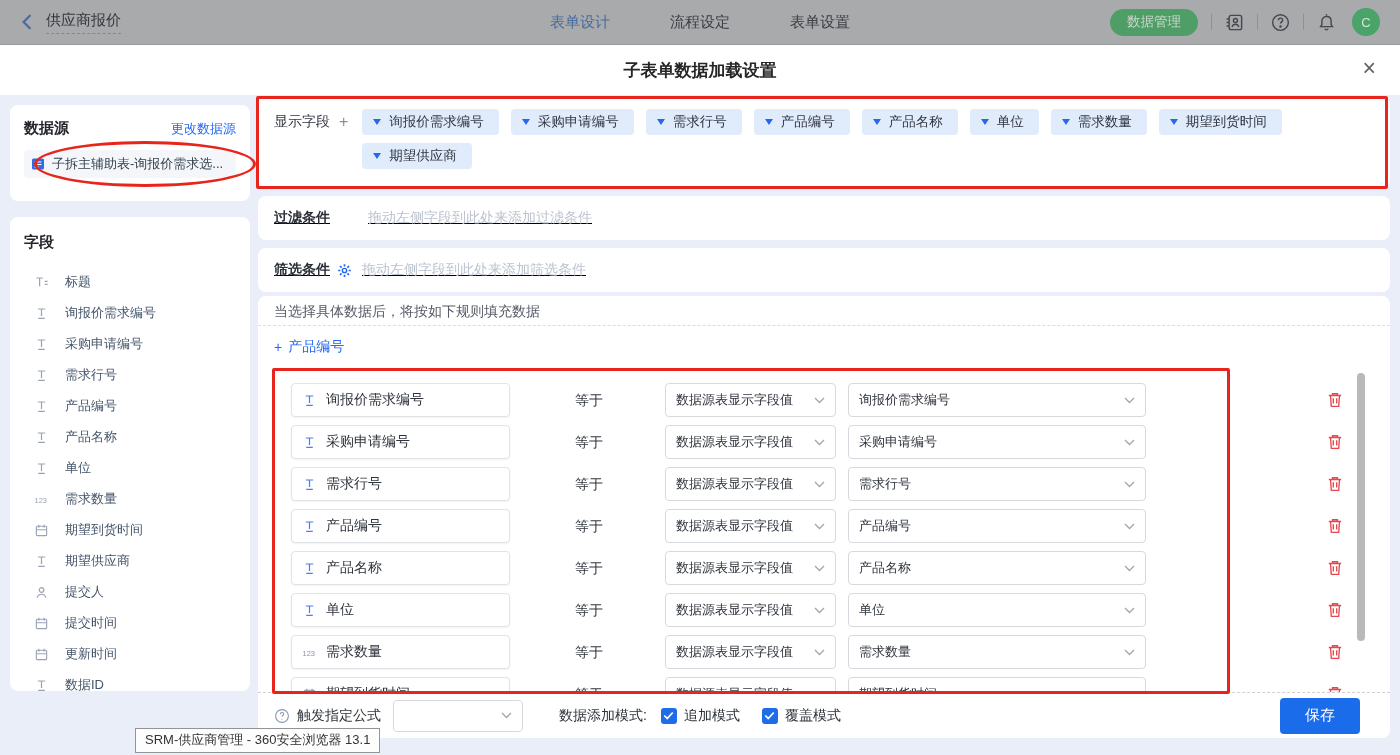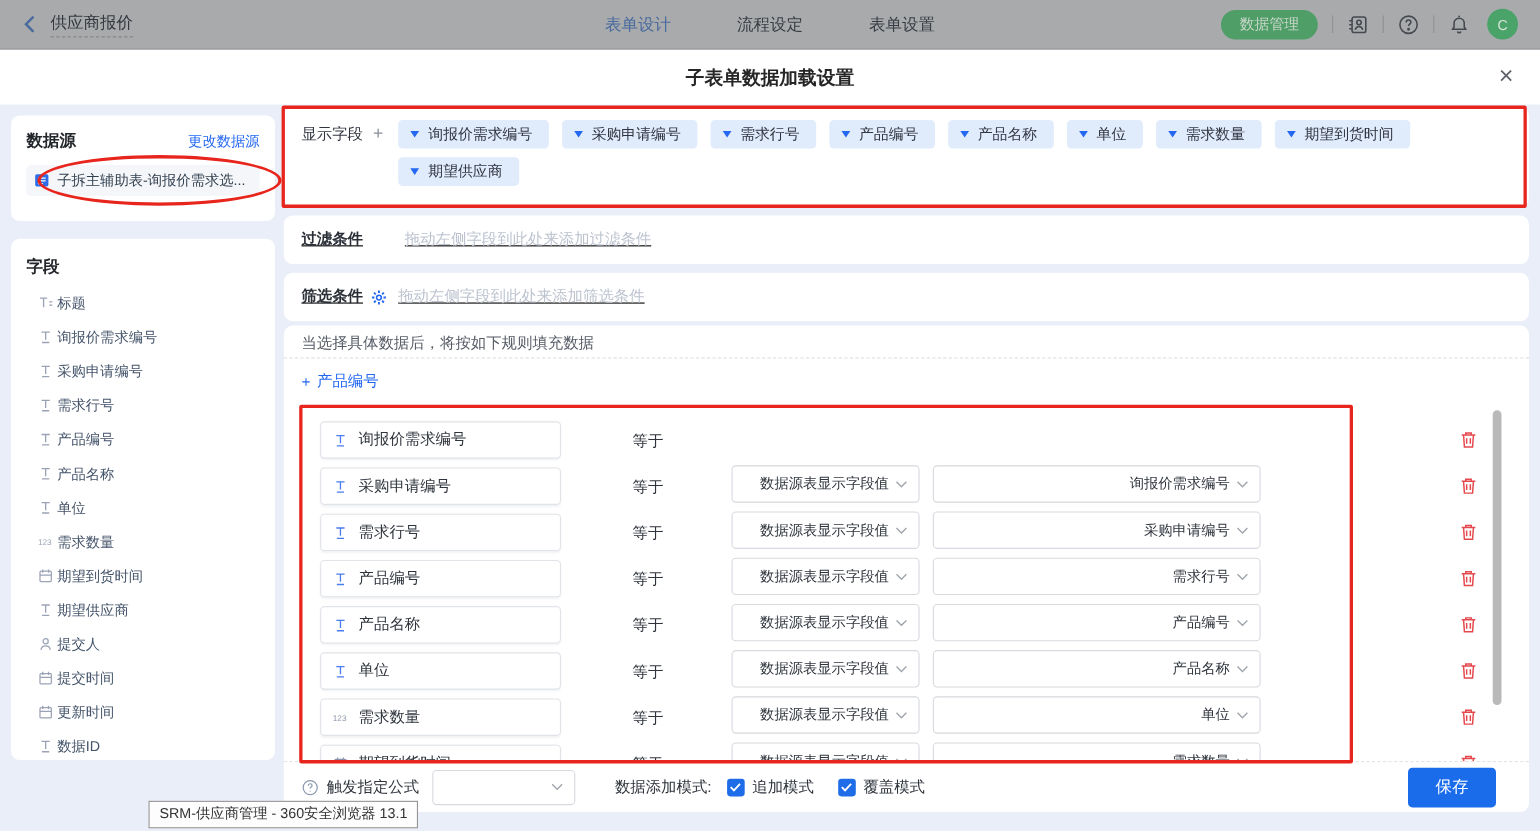--- a/index.html
+++ b/index.html
@@ -41,21 +41,21 @@
   .ds-top { display:flex; align-items:center; justify-content:space-between; }
   .link { color:#2468f2; font-size:13px; cursor:pointer; }
   .ds-item { margin-top:12px; display:flex; align-items:center; gap:6px; background:#f4f6fa;
              border-radius:4px; padding:5px 6px; }
   .ds-item .dic { display:inline-flex; width:16px; height:16px; color:#2e6ce8; flex:none; }
   .ds-item .ds-label { font-size:13px; color:#33414f; white-space:nowrap; overflow:hidden; }
 
   
   .fields-card { left:10px; top:217px; width:240px; height:474px; padding:16px 14px 0; }
   .field-list { list-style:none; margin-top:8px; }
-  .field-item { height:31px; display:flex; align-items:center; gap:2px; padding-left:10px; cursor:grab; }
+  .field-item { height:31px; display:flex; align-items:flex-end; gap:15px; padding-left:10px; cursor:grab; }
   .f-ic { display:inline-flex; width:16px; height:16px; color:#9aa3b5; flex:none; }
   .f-label { font-size:13px; color:#44546a; }
 
   
   .disp-card { left:258px; top:97px; width:1132px; height:91px; padding:12px 16px; display:flex; align-items:flex-start; }
   .disp-label-wrap { display:flex; align-items:center; height:26px; gap:9px; flex:none; }
   .disp-label { font-size:14px; color:#303540; }
   .plus { color:#8a8f99; font-size:16px; line-height:1; cursor:pointer; }
   .chips-wrap { margin-left:14px; display:flex; flex-direction:column; gap:8px; }
   .chips-row { display:flex; gap:12px; }
@@ -80,21 +80,21 @@
   .rule-row { position:absolute; left:0; width:1132px; height:34px; }
   .rr-field { position:absolute; left:33px; top:0; width:219px; height:34px; border:1px solid #e0e3e8;
               border-radius:4px; background:#fff; box-shadow:0 1px 2px rgba(20,30,50,.06);
               display:flex; align-items:center; gap:9px; padding:0 10px; }
   .rr-ic { display:inline-flex; width:15px; height:15px; flex:none; }
   .rr-ic.blue { color:#4a7df0; } .rr-ic.gray { color:#8a94a8; }
   .rr-name { font-size:14px; color:#2f343c; }
   .rr-op { position:absolute; left:317px; top:0; height:34px; line-height:34px; font-size:14px;
            font-weight:500; color:#2f343c; }
   .rr-sel { position:absolute; top:0; height:34px; border:1px solid #d6d9de; border-radius:4px; background:#fff;
-            display:flex; align-items:center; justify-content:flex-end; padding:0 10px; cursor:pointer;margin-top:40px; }
+            display:flex; align-items:center; justify-content:space-between; padding:0 10px; cursor:pointer; }
   .rr-sel1 { left:407px; width:171px; }
   .rr-sel2 { left:590px; width:298px; }
   .sel-text { font-size:13px; color:#2f343c; white-space:nowrap; }
   .sel-ch { display:inline-flex; flex:none; margin-left:6px; }
   .rr-del { position:absolute; left:1068px; top:8px; width:18px; height:18px; display:inline-flex; cursor:pointer; }
 
   .scroll-thumb { position:absolute; left:1099px; top:77px; width:8px; height:268px; background:#b9b9b9;
                   border-radius:4px; z-index:4; }
 
   

